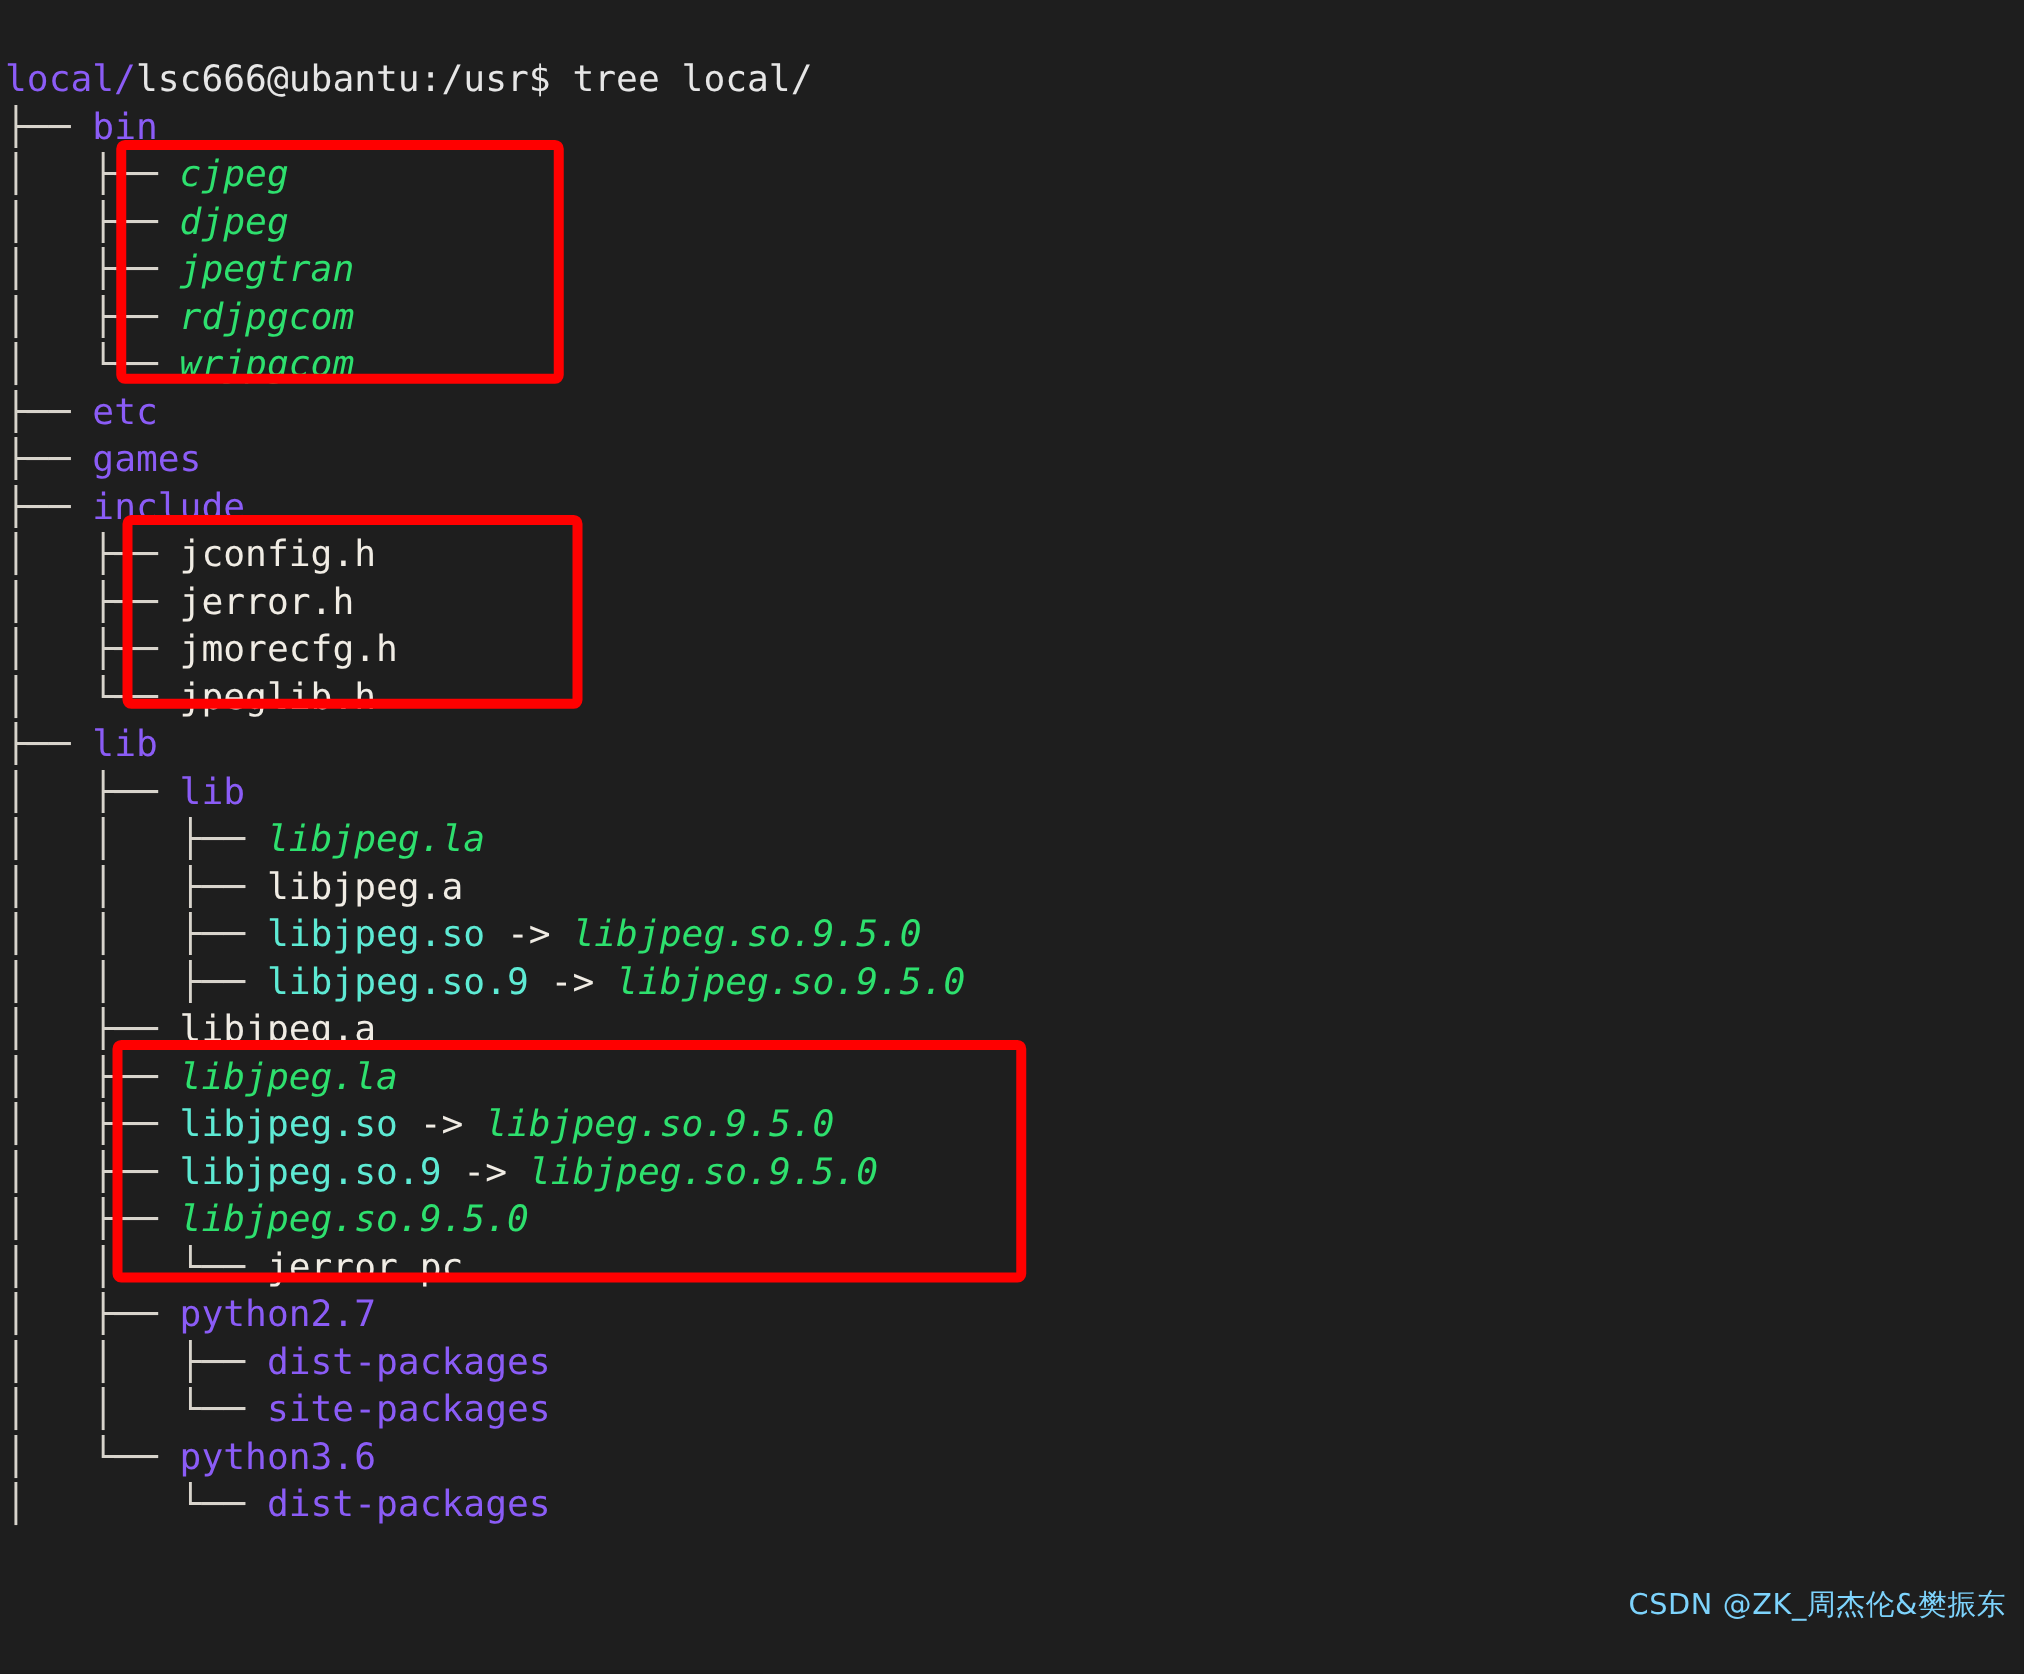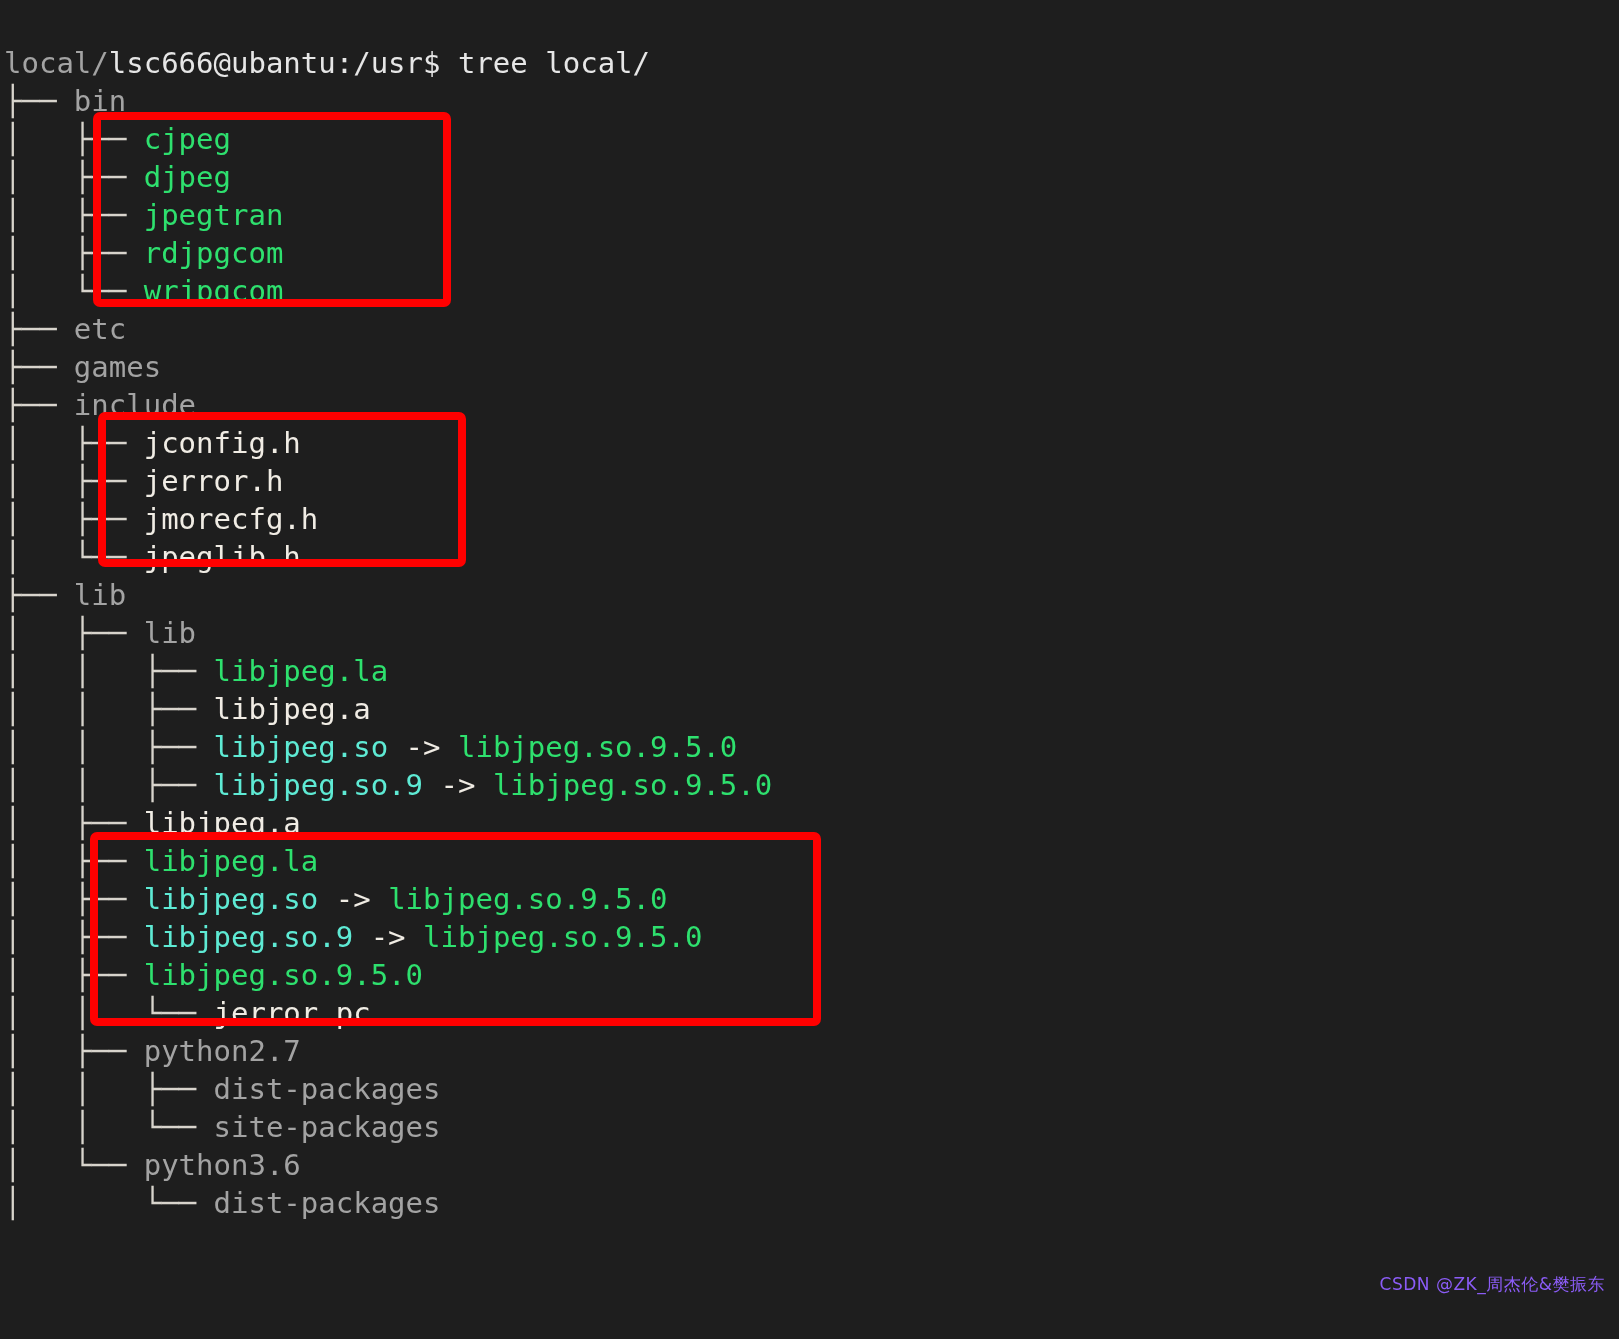--- a/index.html
+++ b/index.html
@@ -23,43 +23,43 @@
     padding: 6px 0 0 4px;
     z-index: 2;
   }
   .line {
     white-space: pre;
     height: 38px;
     line-height: 38px;
   }
   
   .c-prompt   { color: #e6e6e6; }
-  .c-dir      { color: #a3a3a3; }
-  .c-exec     { color: #2ee06e; }
+  .c-dir      { color: #8b5cf6; }
+  .c-exec     { color: #2ee06e; font-style: italic; }
   .c-file     { color: #f0ece4; }
   .c-link     { color: #5eead4; }
   .c-arrow    { color: #f0ece4; }
   .c-tree     { color: #d8d4cc; }
 
   
   .redbox {
     position: absolute;
     border: 8px solid #ff0000;
     border-radius: 7px;
     box-sizing: border-box;
     z-index: 5;
     pointer-events: none;
   }
   #watermark {
     position: absolute;
     right: 14px;
     bottom: 36px;
-    color: #8b5cf6;
+    color: #7dd3fc;
     font-family: "DejaVu Sans", "Liberation Sans", sans-serif;
-    font-size: 17px;
+    font-size: 23px;
     letter-spacing: 0.5px;
     z-index: 6;
     white-space: nowrap;
   }
 </style>
 </head>
 <body>
 
 <div id="screen">
 

